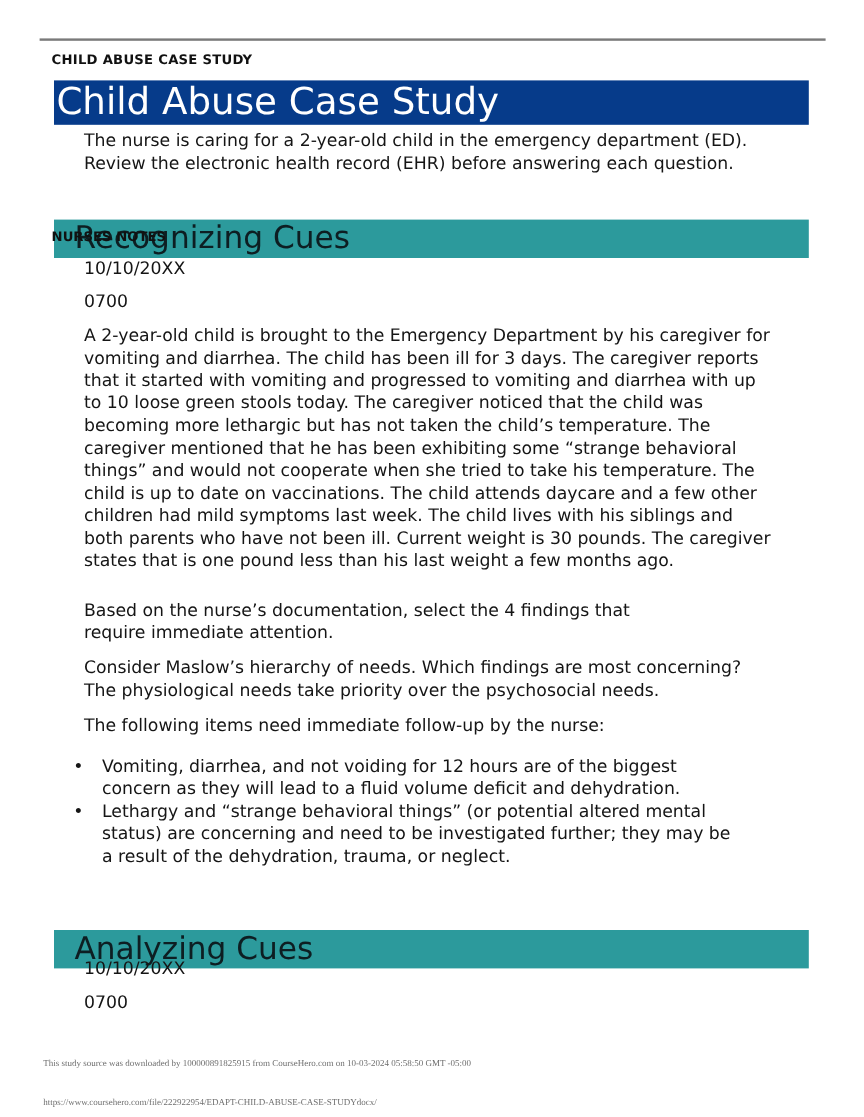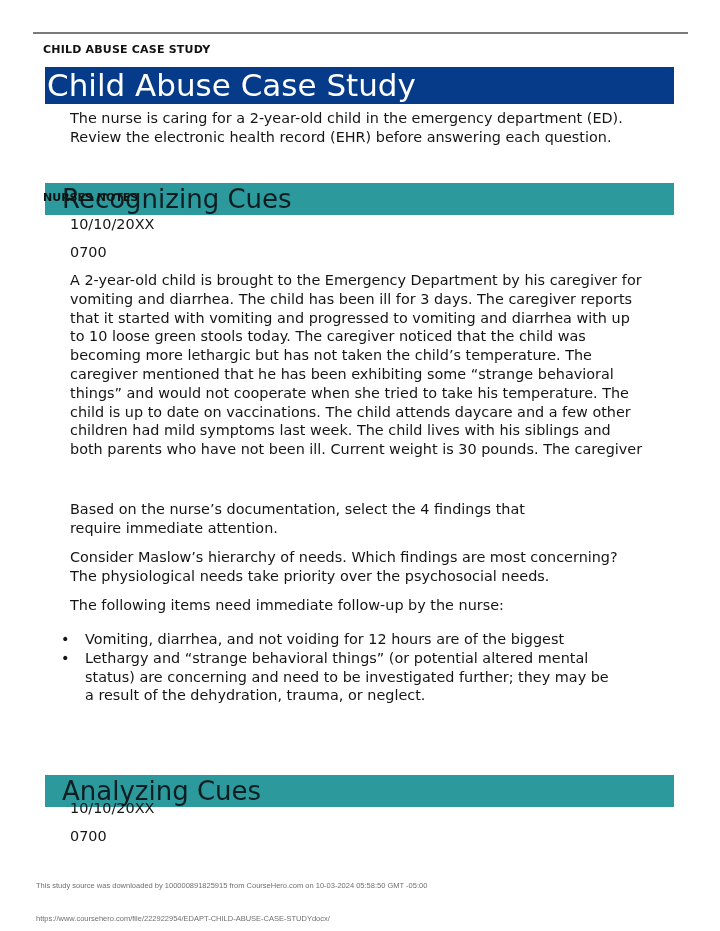--- a/index.html
+++ b/index.html
@@ -103,21 +103,21 @@
       position: relative;
     }
     ul.findings li .bullet {
       position: absolute;
       left: -24px;
       top: 0;
     }
     .footer-line {
       position: absolute;
       left: 36px;
-      font-family: Liberation Sans, sans-serif;
+      font-family: Liberation Serif, serif;
       font-size: 7.5px;
       color: #555;
       white-space: nowrap;
       opacity: 0.85;
     }
   </style>
 </head>
 <body>
 
 <div class="page">
@@ -145,38 +145,40 @@
     <div>A 2-year-old child is brought to the Emergency Department by his caregiver for</div>
     <div>vomiting and diarrhea. The child has been ill for 3 days. The caregiver reports</div>
     <div>that it started with vomiting and progressed to vomiting and diarrhea with up</div>
     <div>to 10 loose green stools today. The caregiver noticed that the child was</div>
     <div>becoming more lethargic but has not taken the child’s temperature. The</div>
     <div>caregiver mentioned that he has been exhibiting some “strange behavioral</div>
     <div>things” and would not cooperate when she tried to take his temperature. The</div>
     <div>child is up to date on vaccinations. The child attends daycare and a few other</div>
     <div>children had mild symptoms last week. The child lives with his siblings and</div>
     <div>both parents who have not been ill. Current weight is 30 pounds. The caregiver</div>
+    <div>states that is one pound less than his last weight a few months ago.</div>
   </div>
 
   <div class="text" style="top:500px;">
     <div class="bold">Based on the nurse’s documentation, select the 4 findings that</div>
     <div><span class="bold">require immediate attention</span><span>.</span></div>
   </div>
 
   <div class="text" style="top:548px;">
     <div>Consider Maslow’s hierarchy of needs. Which findings are most concerning?</div>
     <div>The physiological needs take priority over the psychosocial needs.</div>
   </div>
 
   <div class="text" style="top:596px;">The following items need immediate follow-up by the nurse:</div>
 
   <ul class="findings">
     <li>
       <span class="bullet">•</span>
       <div>Vomiting, diarrhea, and not voiding for 12 hours are of the biggest</div>
+      <div>concern as they will lead to a fluid volume deficit and dehydration.</div>
     </li>
     <li>
       <span class="bullet">•</span>
       <div>Lethargy and “strange behavioral things” (or potential altered mental</div>
       <div>status) are concerning and need to be investigated further; they may be</div>
       <div>a result of the dehydration, trauma, or neglect.</div>
     </li>
   </ul>
 
   <div class="section-bar" style="top:746px;">Analyzing Cues</div>

